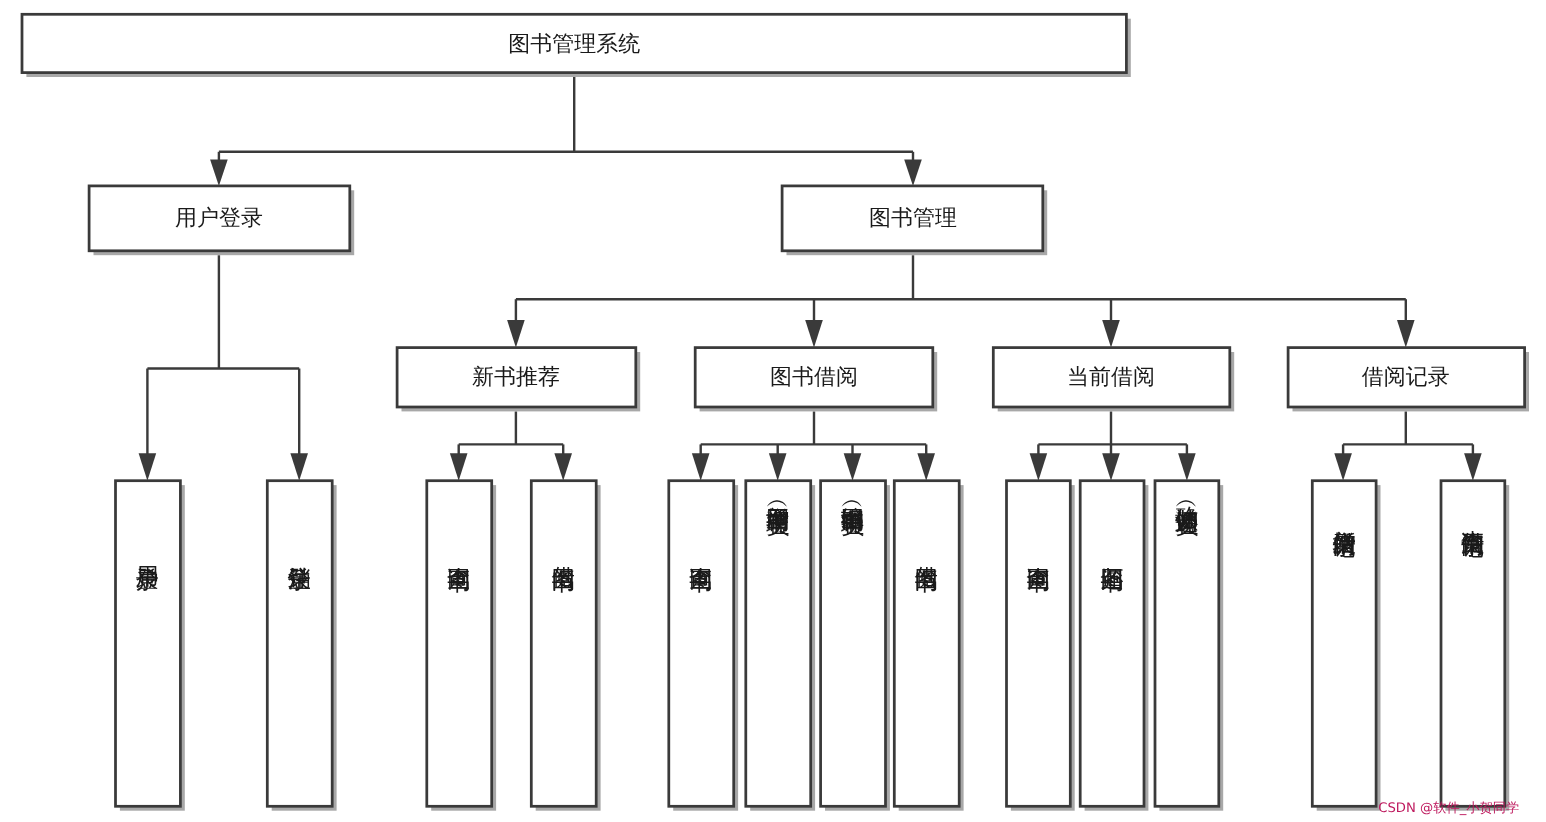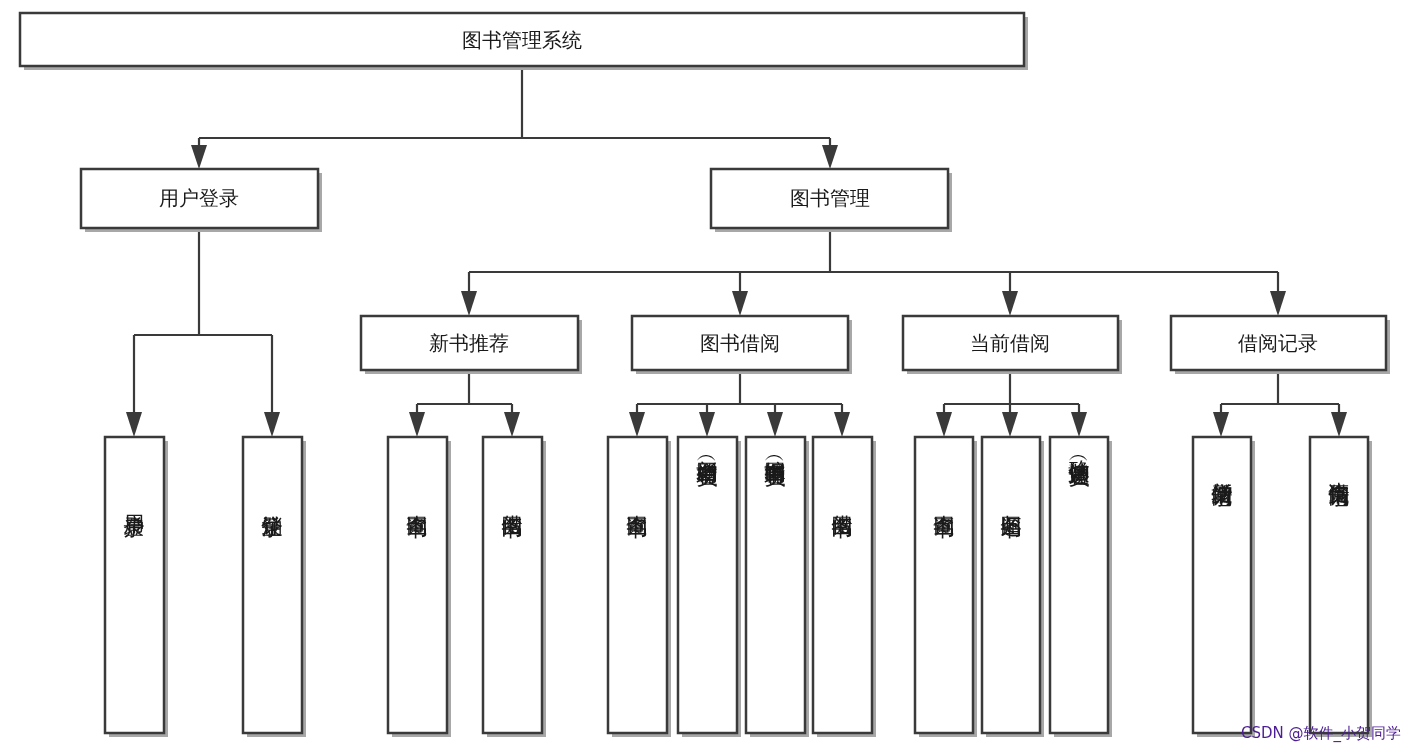--- a/index.html
+++ b/index.html
@@ -49,25 +49,25 @@
     stroke-width: 2.2;
     fill: none;
     stroke-linecap: butt;
   }
   .arrow-head {
     fill: #3a3a3a;
     stroke: none;
   }
   .watermark {
     position: absolute;
-    right: 4px;
+    right: 24px;
     bottom: 4px;
     font-family: "DejaVu Sans", "Liberation Sans", sans-serif;
-    font-size: 15px;
-    color: #4c1d95;
+    font-size: 12px;
+    color: #be185d;
     white-space: nowrap;
     pointer-events: none;
   }
 </style>
 </head>
 <body>
 
 <svg id="diagram" viewBox="0 0 1405 747">
 
   <g>

